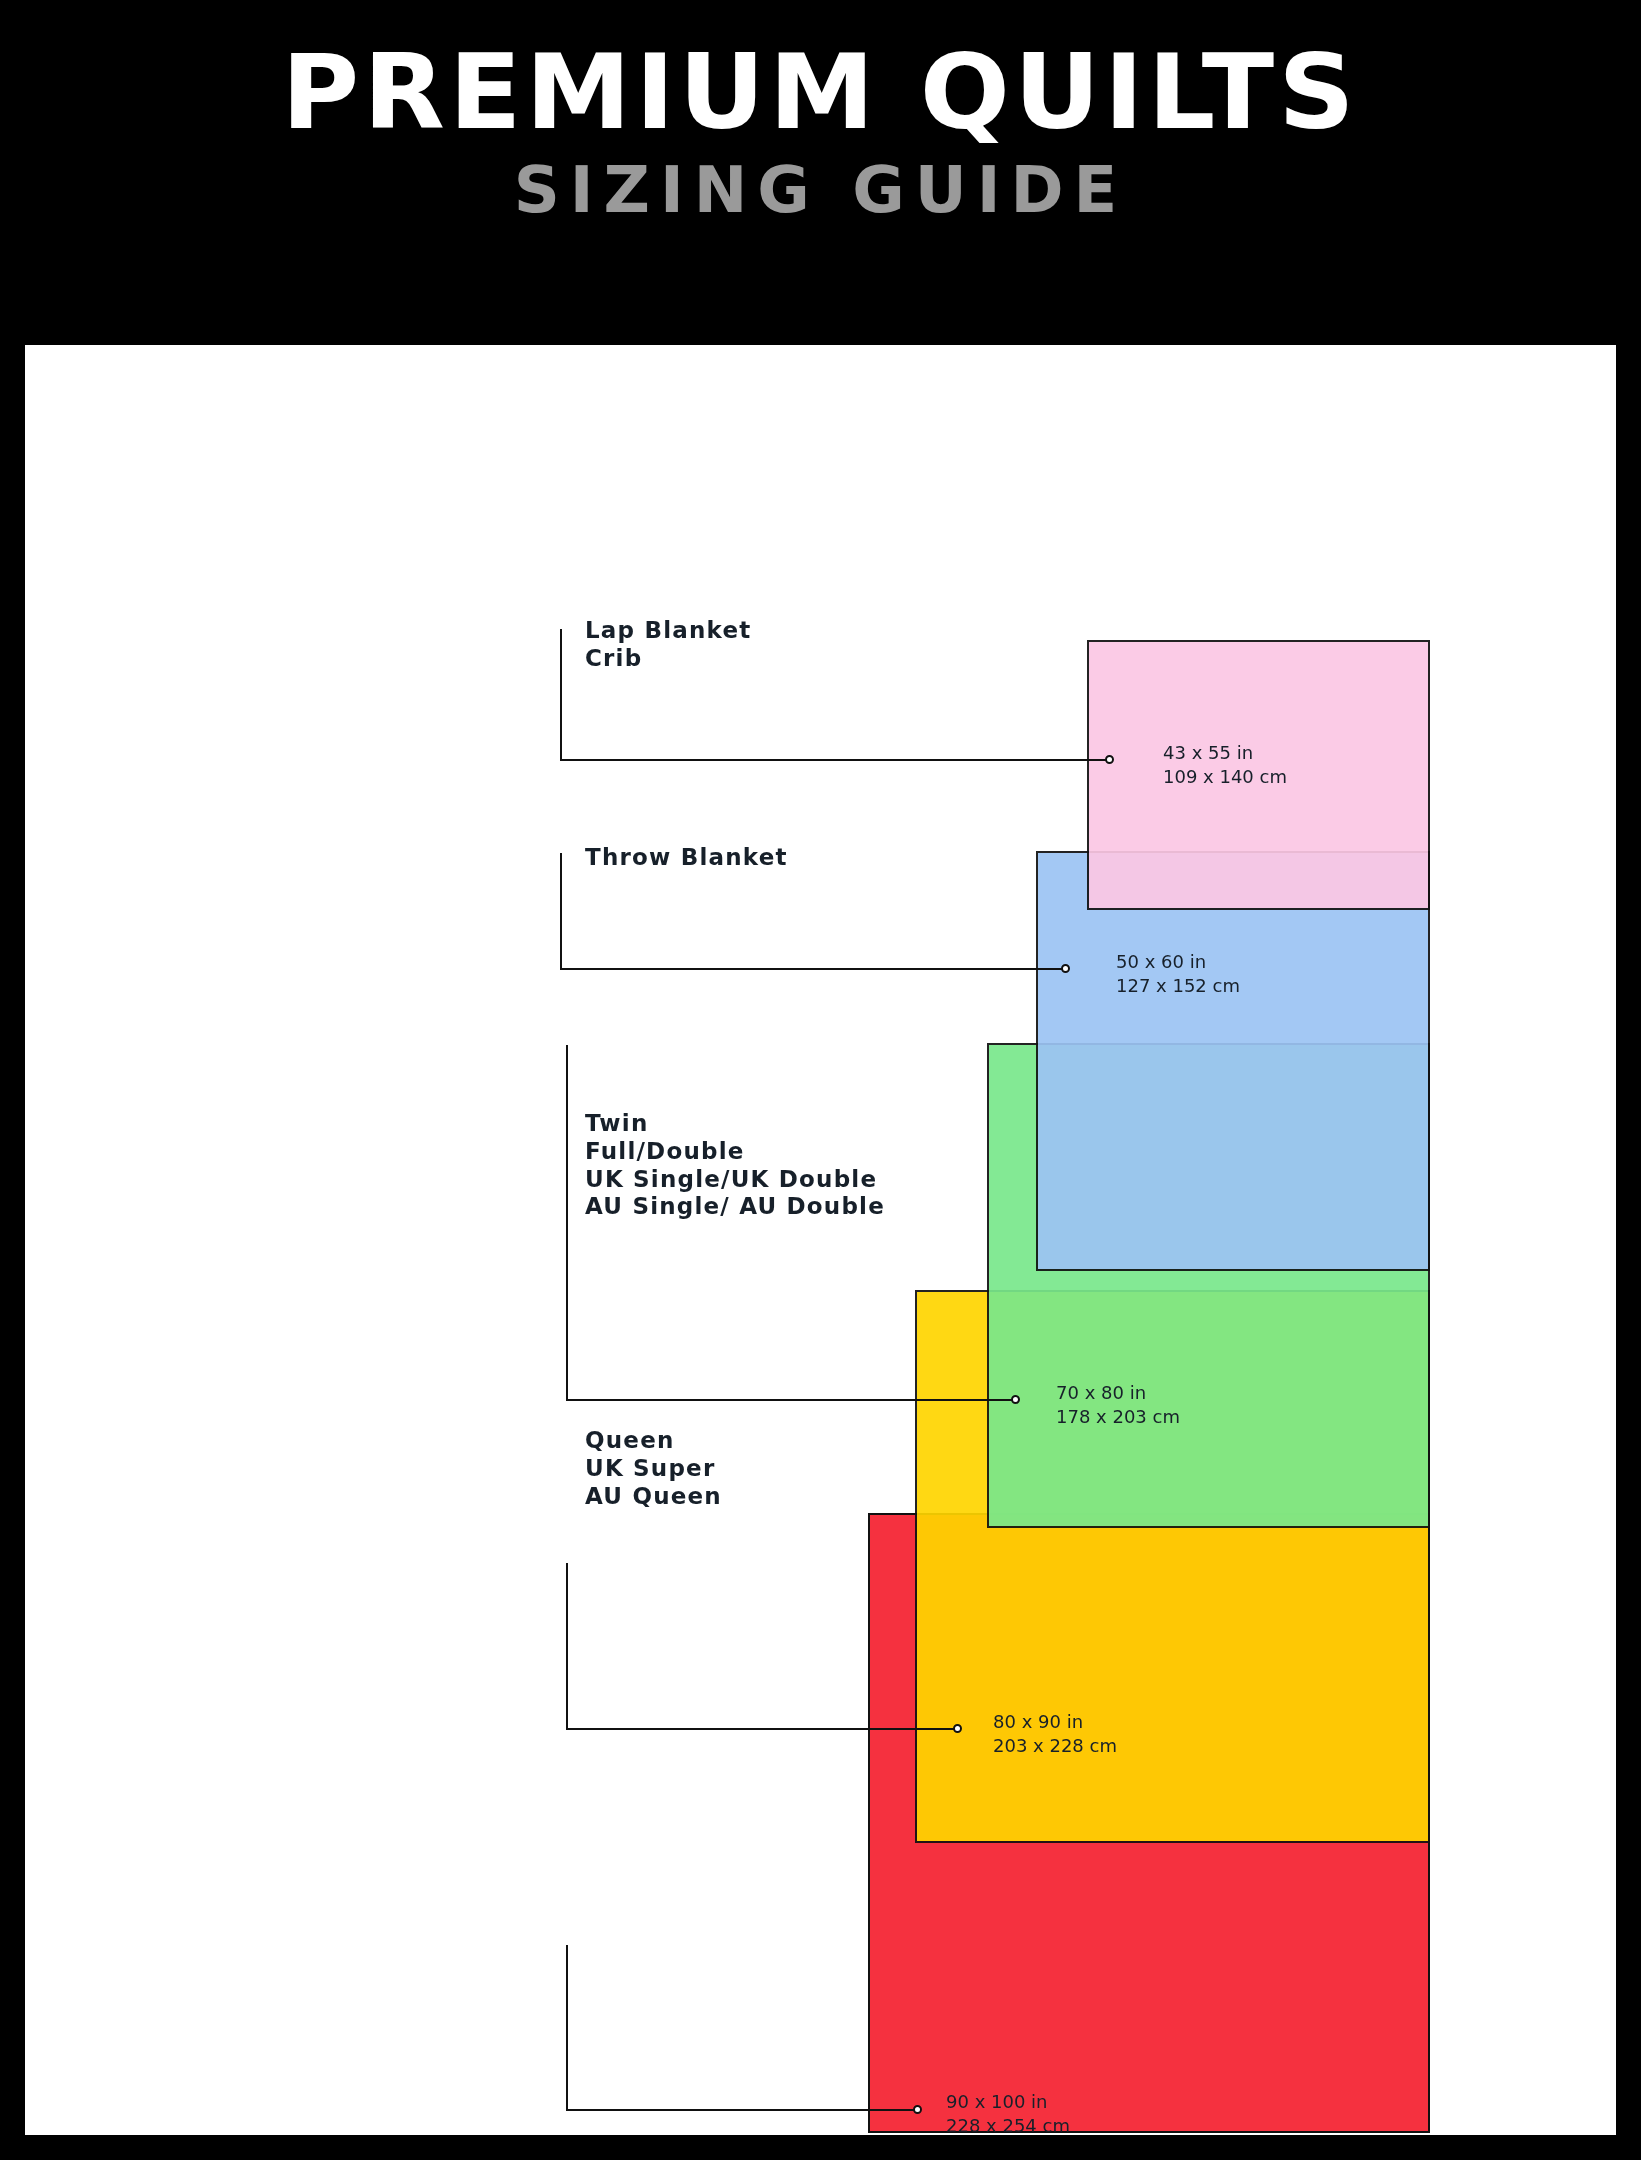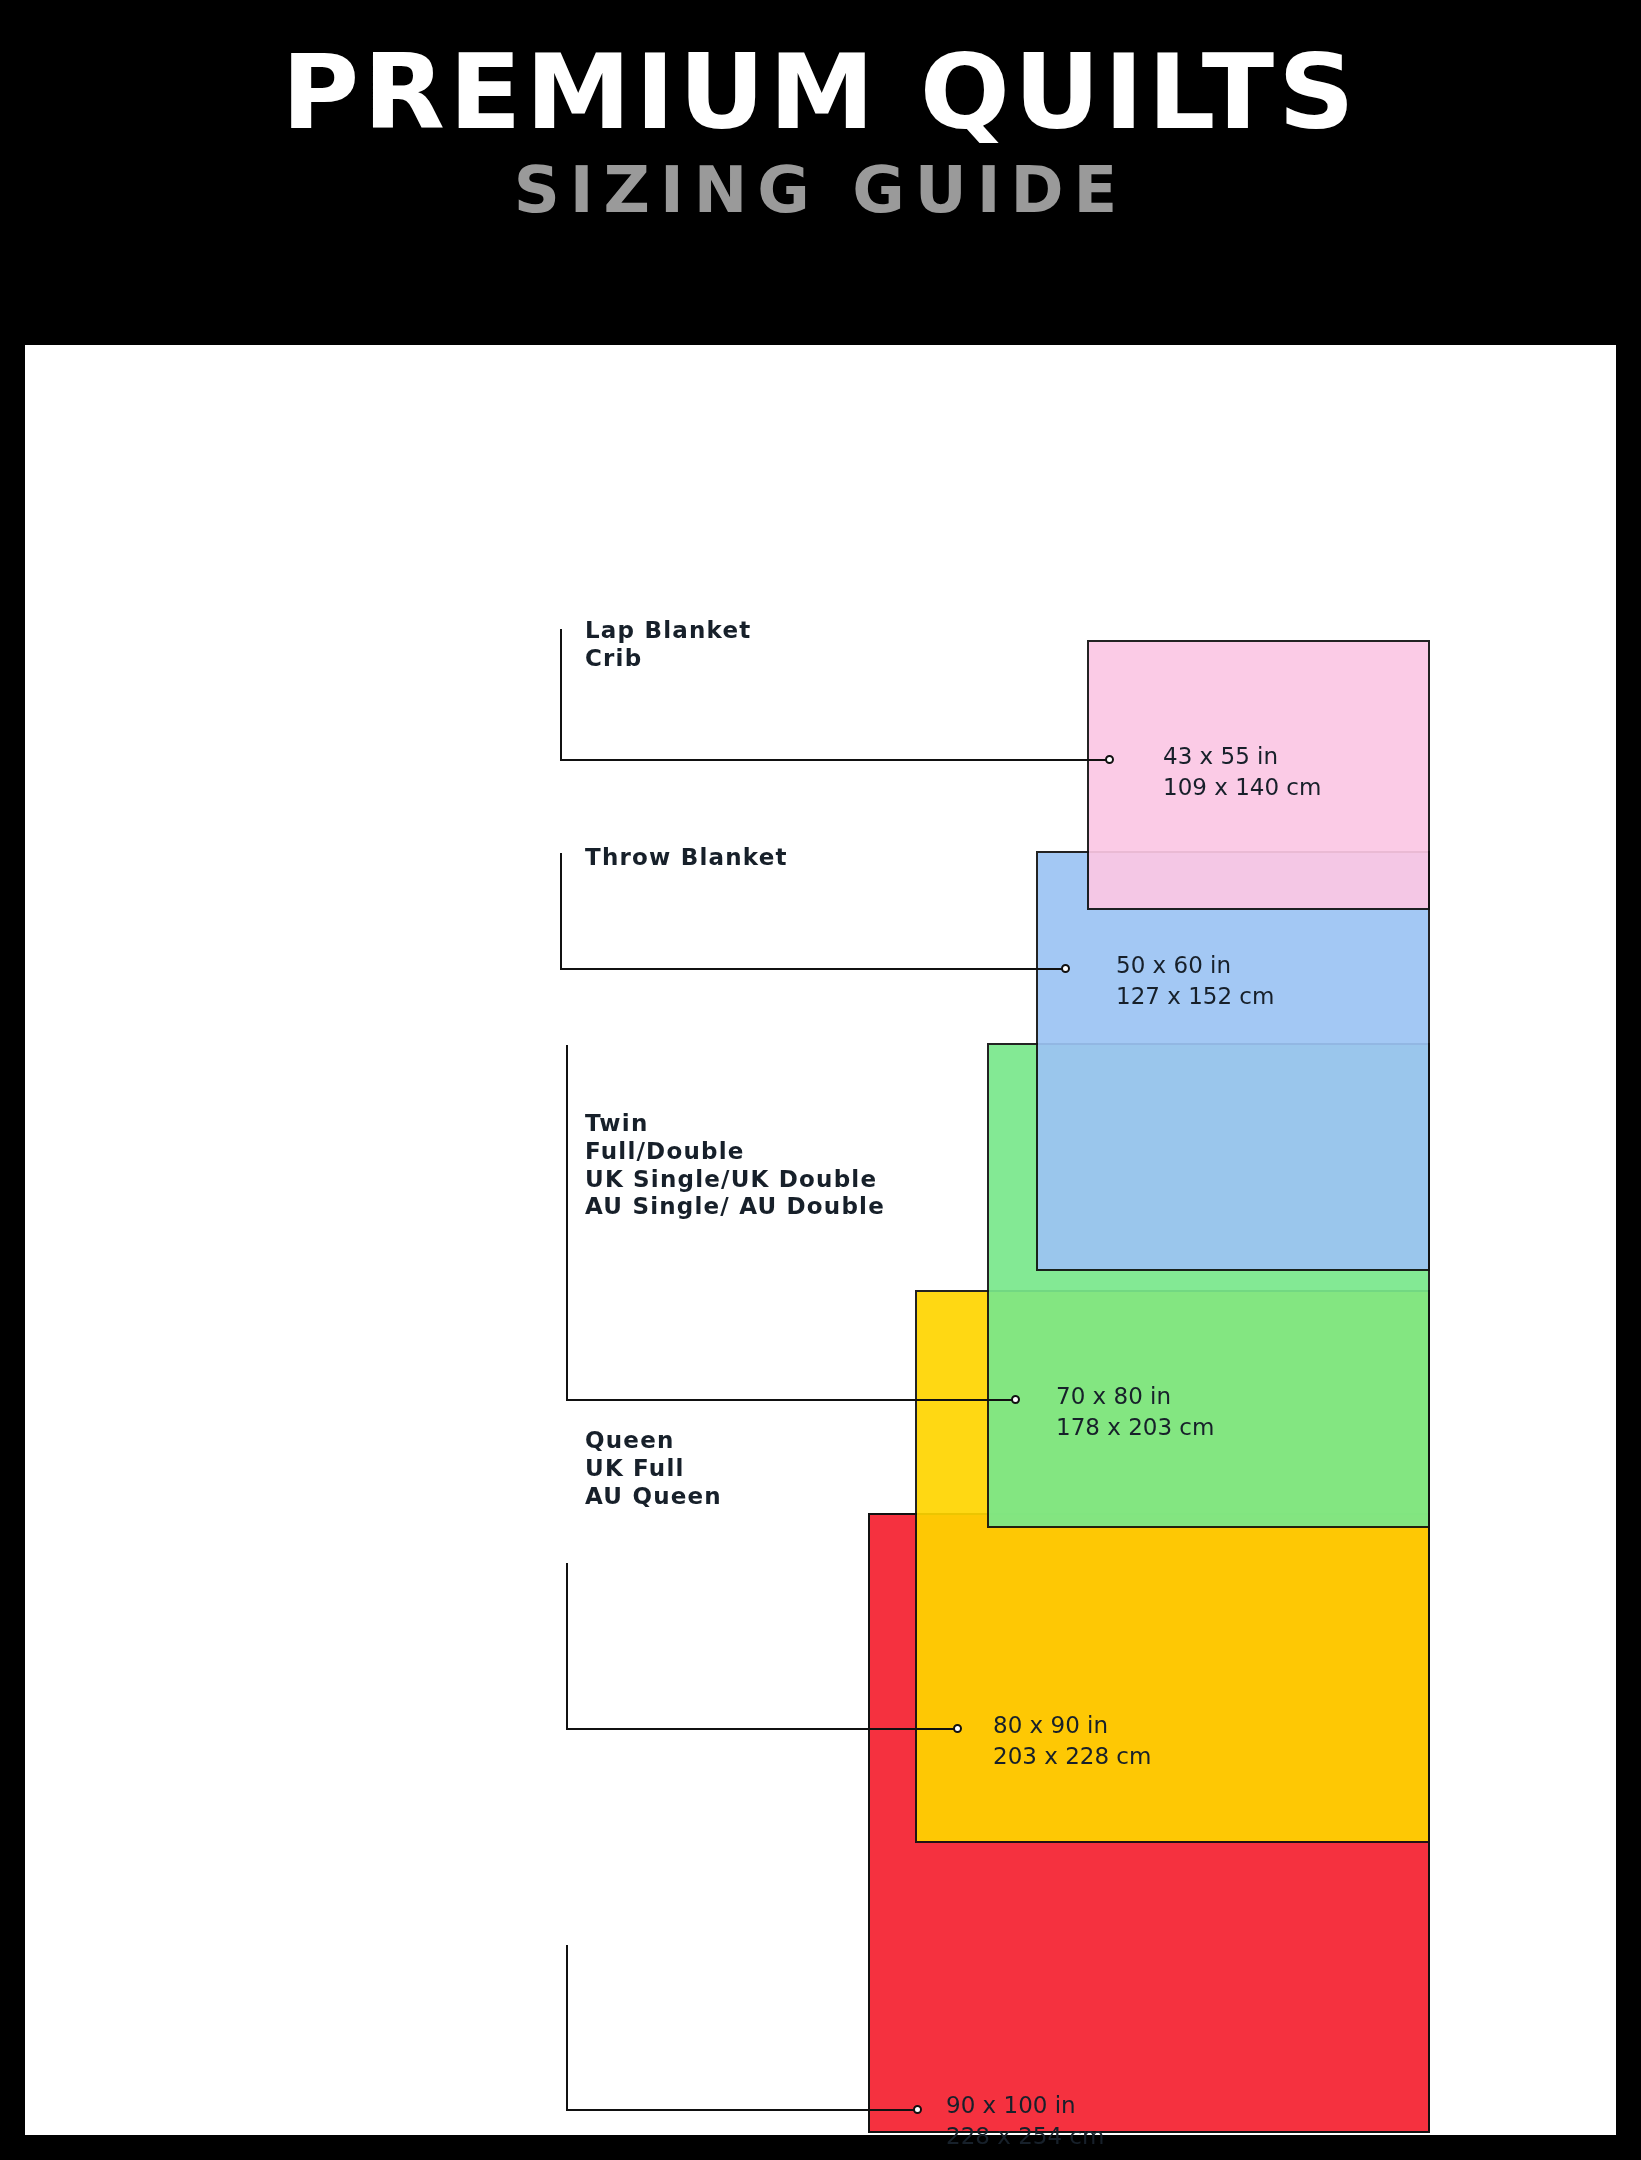--- a/index.html
+++ b/index.html
@@ -104,21 +104,21 @@
     line-height: 1.12;
     white-space: nowrap;
   }
   .cat-labels div {
     margin-bottom: 2px;
   }
   .dim-labels {
     position: absolute;
     color: #17202a;
     font-family: "DejaVu Sans", sans-serif;
-    font-size: 23px;
+    font-size: 18px;
     line-height: 1.35;
     white-space: nowrap;
   }
 </style>
 </head>
 <body>
 
 <div class="page">
 
   <div class="header">
@@ -170,21 +170,21 @@
 
       <div class="cat-labels" style="left:512px; top:766px;">
         <div>Twin</div>
         <div>Full/Double</div>
         <div>UK Single/UK Double</div>
         <div>AU Single/ AU Double</div>
       </div>
 
       <div class="cat-labels" style="left:512px; top:1083px;">
         <div>Queen</div>
-        <div>UK Full</div>
+        <div>UK Super</div>
         <div>AU Queen</div>
       </div>
 
 
       <div class="dim-labels" style="left:1090px; top:396px;">
         <div>43 x 55 in</div>
         <div>109 x 140 cm</div>
       </div>
 
       <div class="dim-labels" style="left:1043px; top:605px;">

